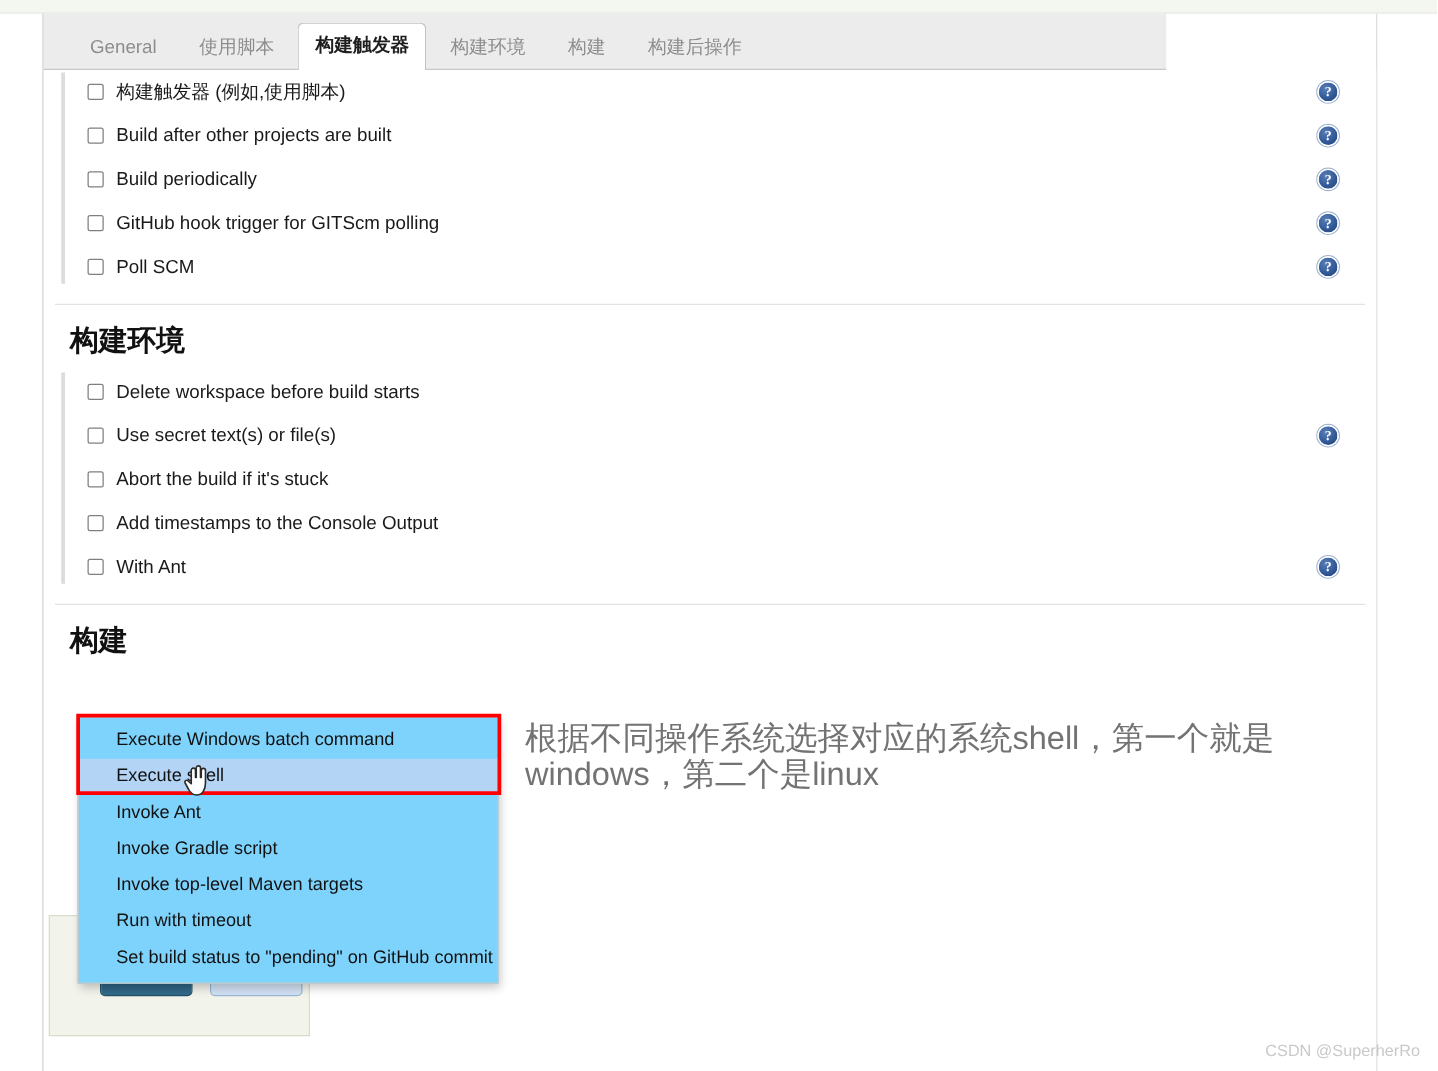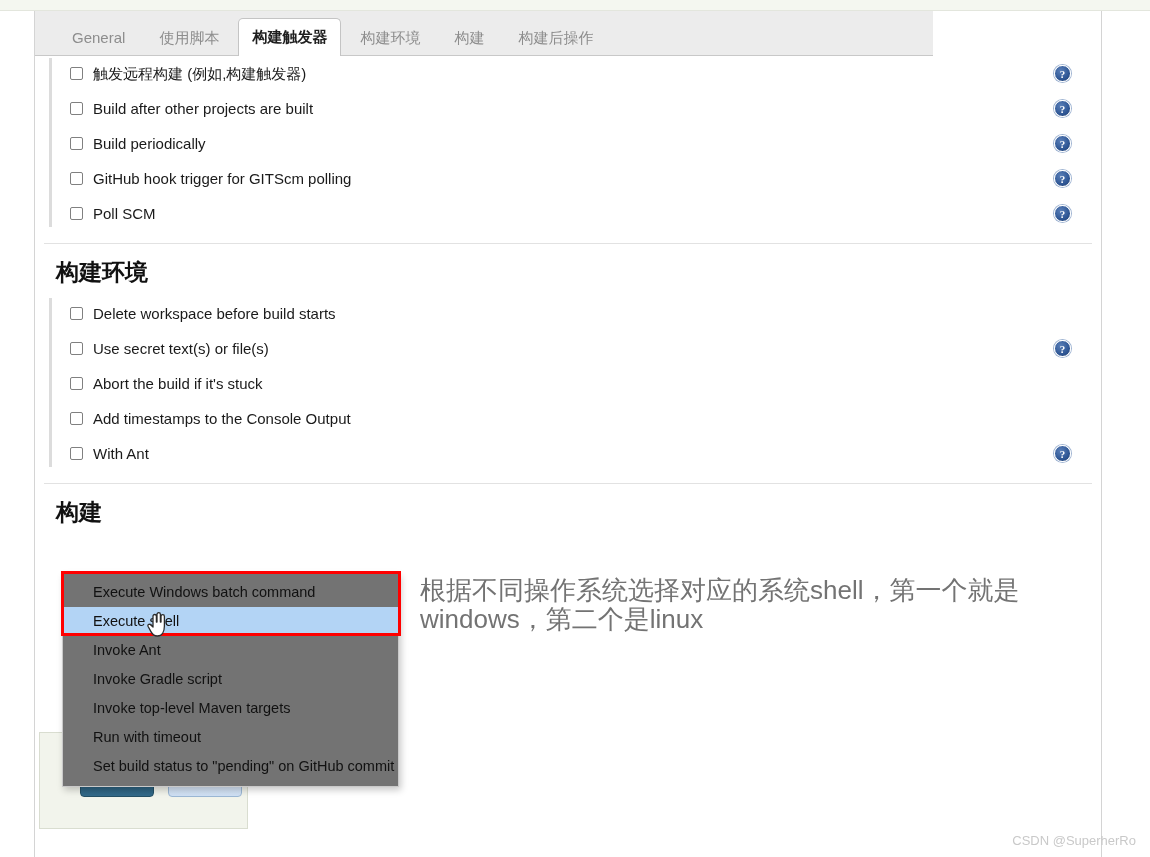--- a/index.html
+++ b/index.html
@@ -214,21 +214,21 @@
     background: linear-gradient(to bottom, #e8f1fb 0%, #cfe0f4 100%);
     border: 1px solid #9bb7d4;
     color: #2b2b2b;
   }
 
   
   .dropdown {
     position: absolute;
     left: 62px; top: 573px;
     width: 337px;
-    background: #737373;
+    background: #7dd3fc;
     border: 1px solid #c9c9c9;
     box-shadow: 2px 3px 7px rgba(0,0,0,.22);
     z-index: 40;
     padding: 4px 0 5px 0;
     box-sizing: border-box;
   }
   .menu-item {
     font-size: 14.5px;
     color: #111111;
     line-height: 18px;
@@ -299,21 +299,21 @@
       <div class="tab">构建后操作</div>
     </div>
   </div>
 
   <div class="content">
 
     <div class="group">
 
       <div class="row">
         <span class="cbx"></span>
-        <span class="row-label cjk">触发远程构建 (例如,构建触发器)</span>
+        <span class="row-label cjk">构建触发器 (例如,使用脚本)</span>
         <span class="help">?</span>
       </div>
 
       <div class="row">
         <span class="cbx"></span>
         <span class="row-label">Build after other projects are built</span>
         <span class="help">?</span>
       </div>
 
       <div class="row">

